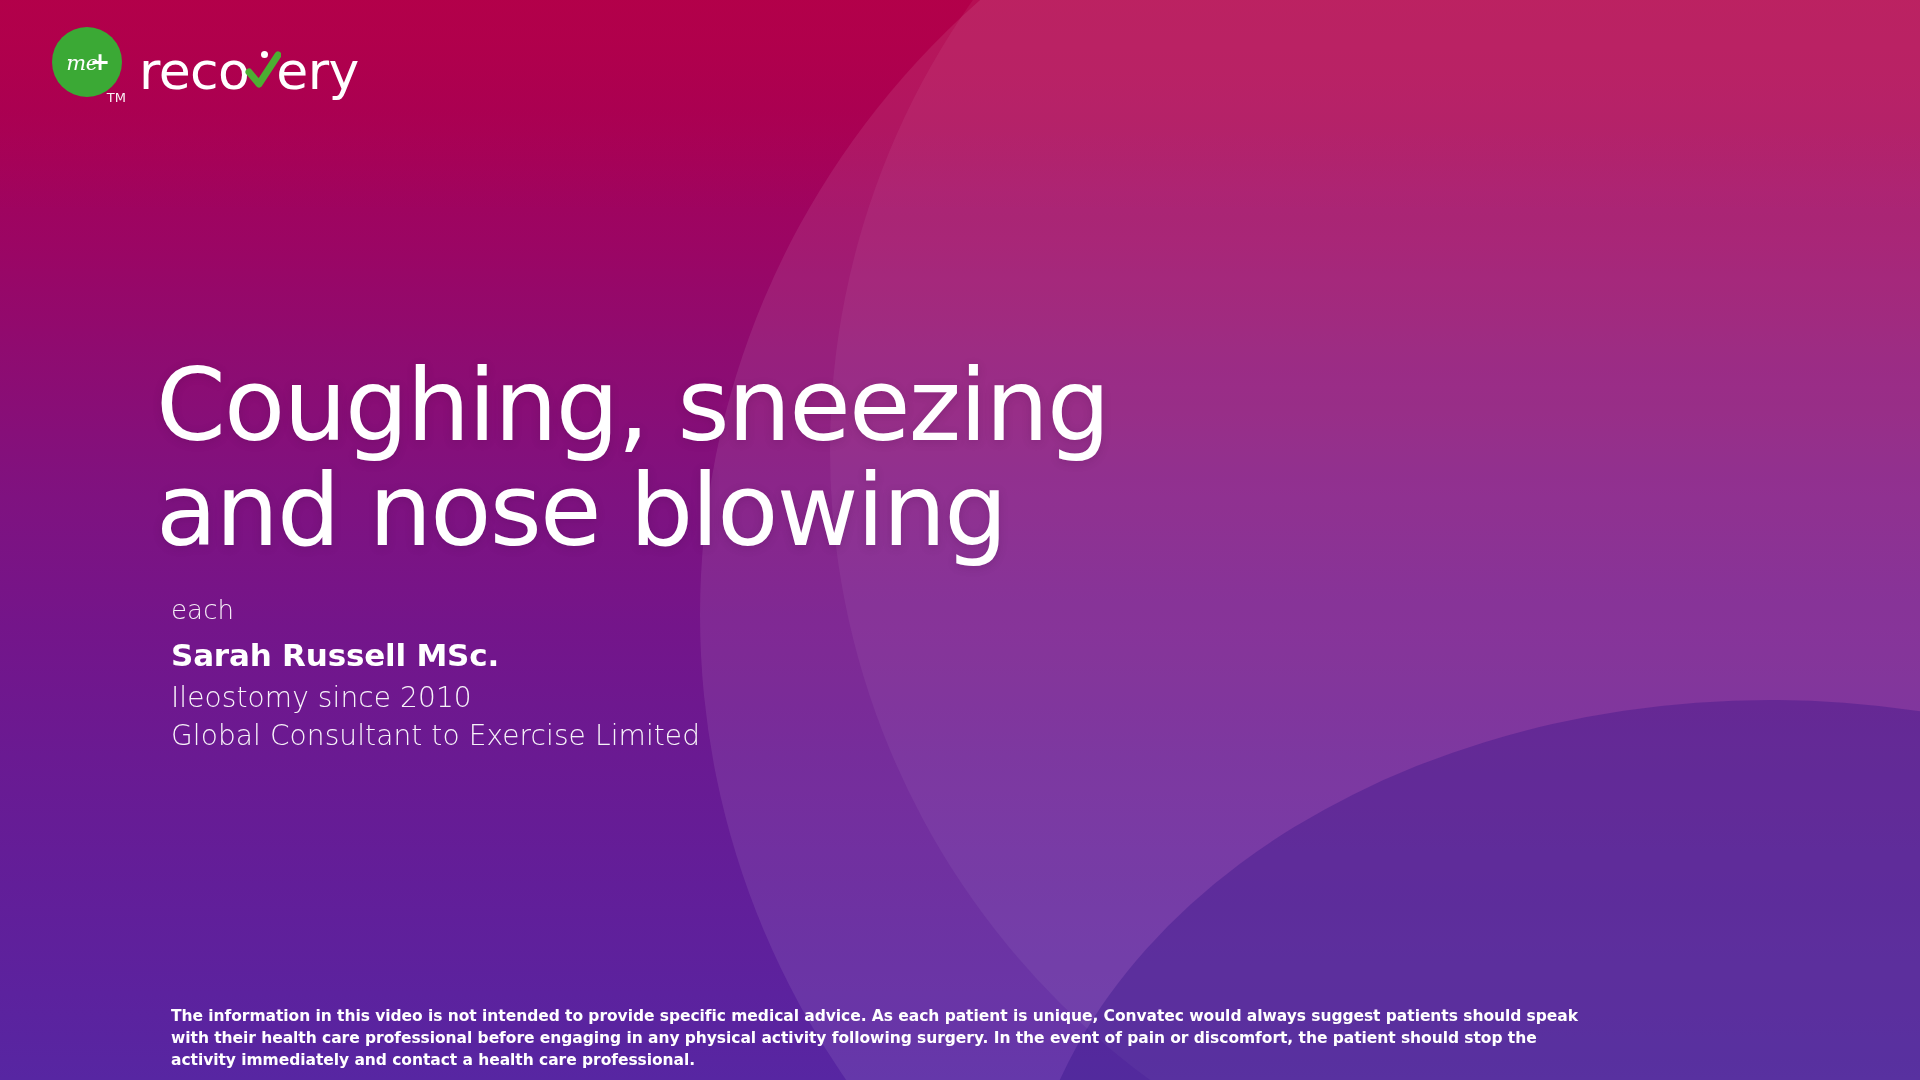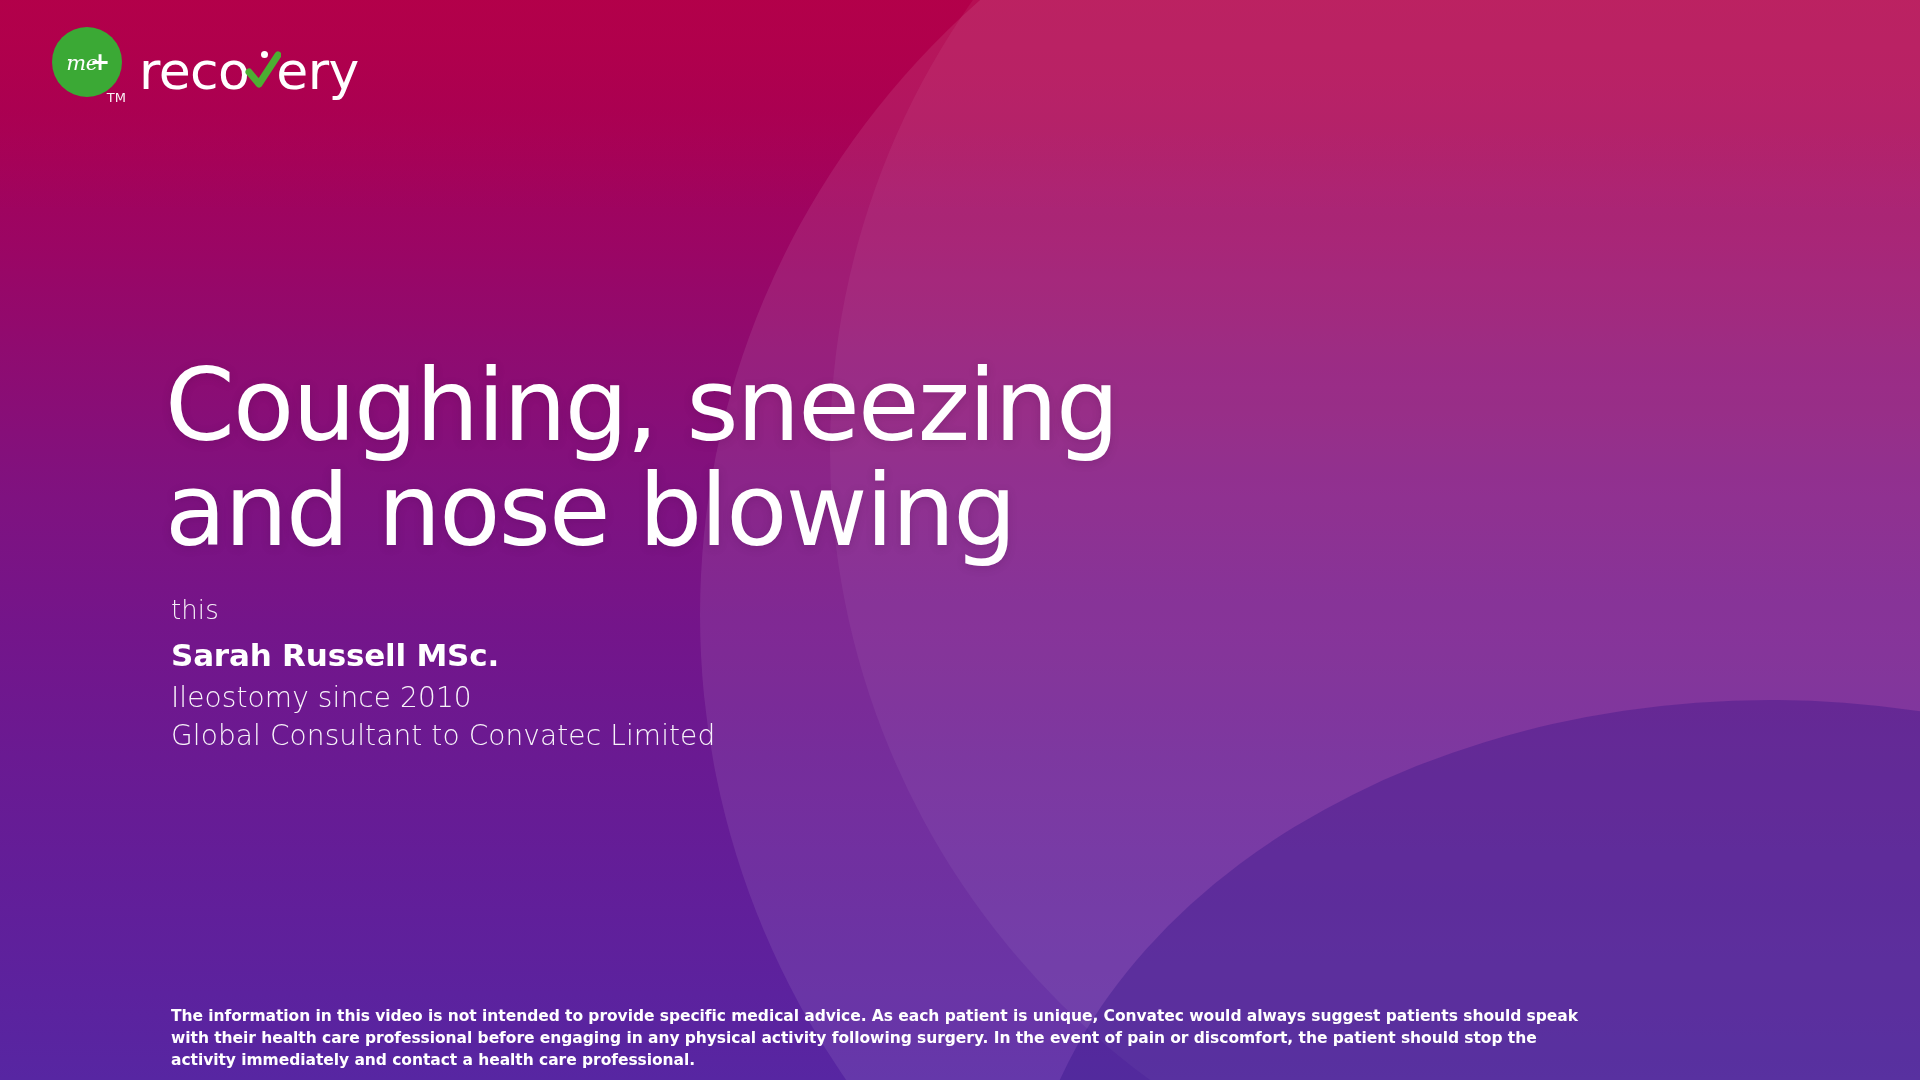--- a/index.html
+++ b/index.html
@@ -154,21 +154,21 @@
     top: 4px;
     width: 7px;
     height: 7px;
     border-radius: 50%;
     background: #ffffff;
   }
 
   
   .title {
     position: absolute;
-    left: 165px;
+    left: 156px;
     top: 286px;
     color: #ffffff;
     font-size: 100px;
     line-height: 1.05;
     font-weight: 400;
     letter-spacing: -1.8px;
     max-width: 1050px;
     text-shadow: 0 2px 10px rgba(60, 0, 60, 0.18);
   }
   .title .line { display: block; white-space: nowrap; }
@@ -246,21 +246,21 @@
       <span class="seg">ery</span>
     </div>
   </div>
 
   <h1 class="title">
     <span class="line">Coughing, sneezing</span>
     <span class="line">and nose blowing</span>
   </h1>
 
   <div class="credits">
-    <div class="with">this</div>
+    <div class="with">each</div>
     <div class="name">Sarah Russell MSc.</div>
     <div class="role">Ileostomy since 2010</div>
-    <div class="role">Global Consultant to Convatec Limited</div>
+    <div class="role">Global Consultant to Exercise Limited</div>
   </div>
 
   <div class="disclaimer">The information in this video is not intended to provide specific medical advice. As each patient is unique, Convatec would always suggest patients should speak with their health care professional before engaging in any physical activity following surgery. In the event of pain or discomfort, the patient should stop the activity immediately and contact a health care professional.</div>
 
 </div>
 
 </body></html>

